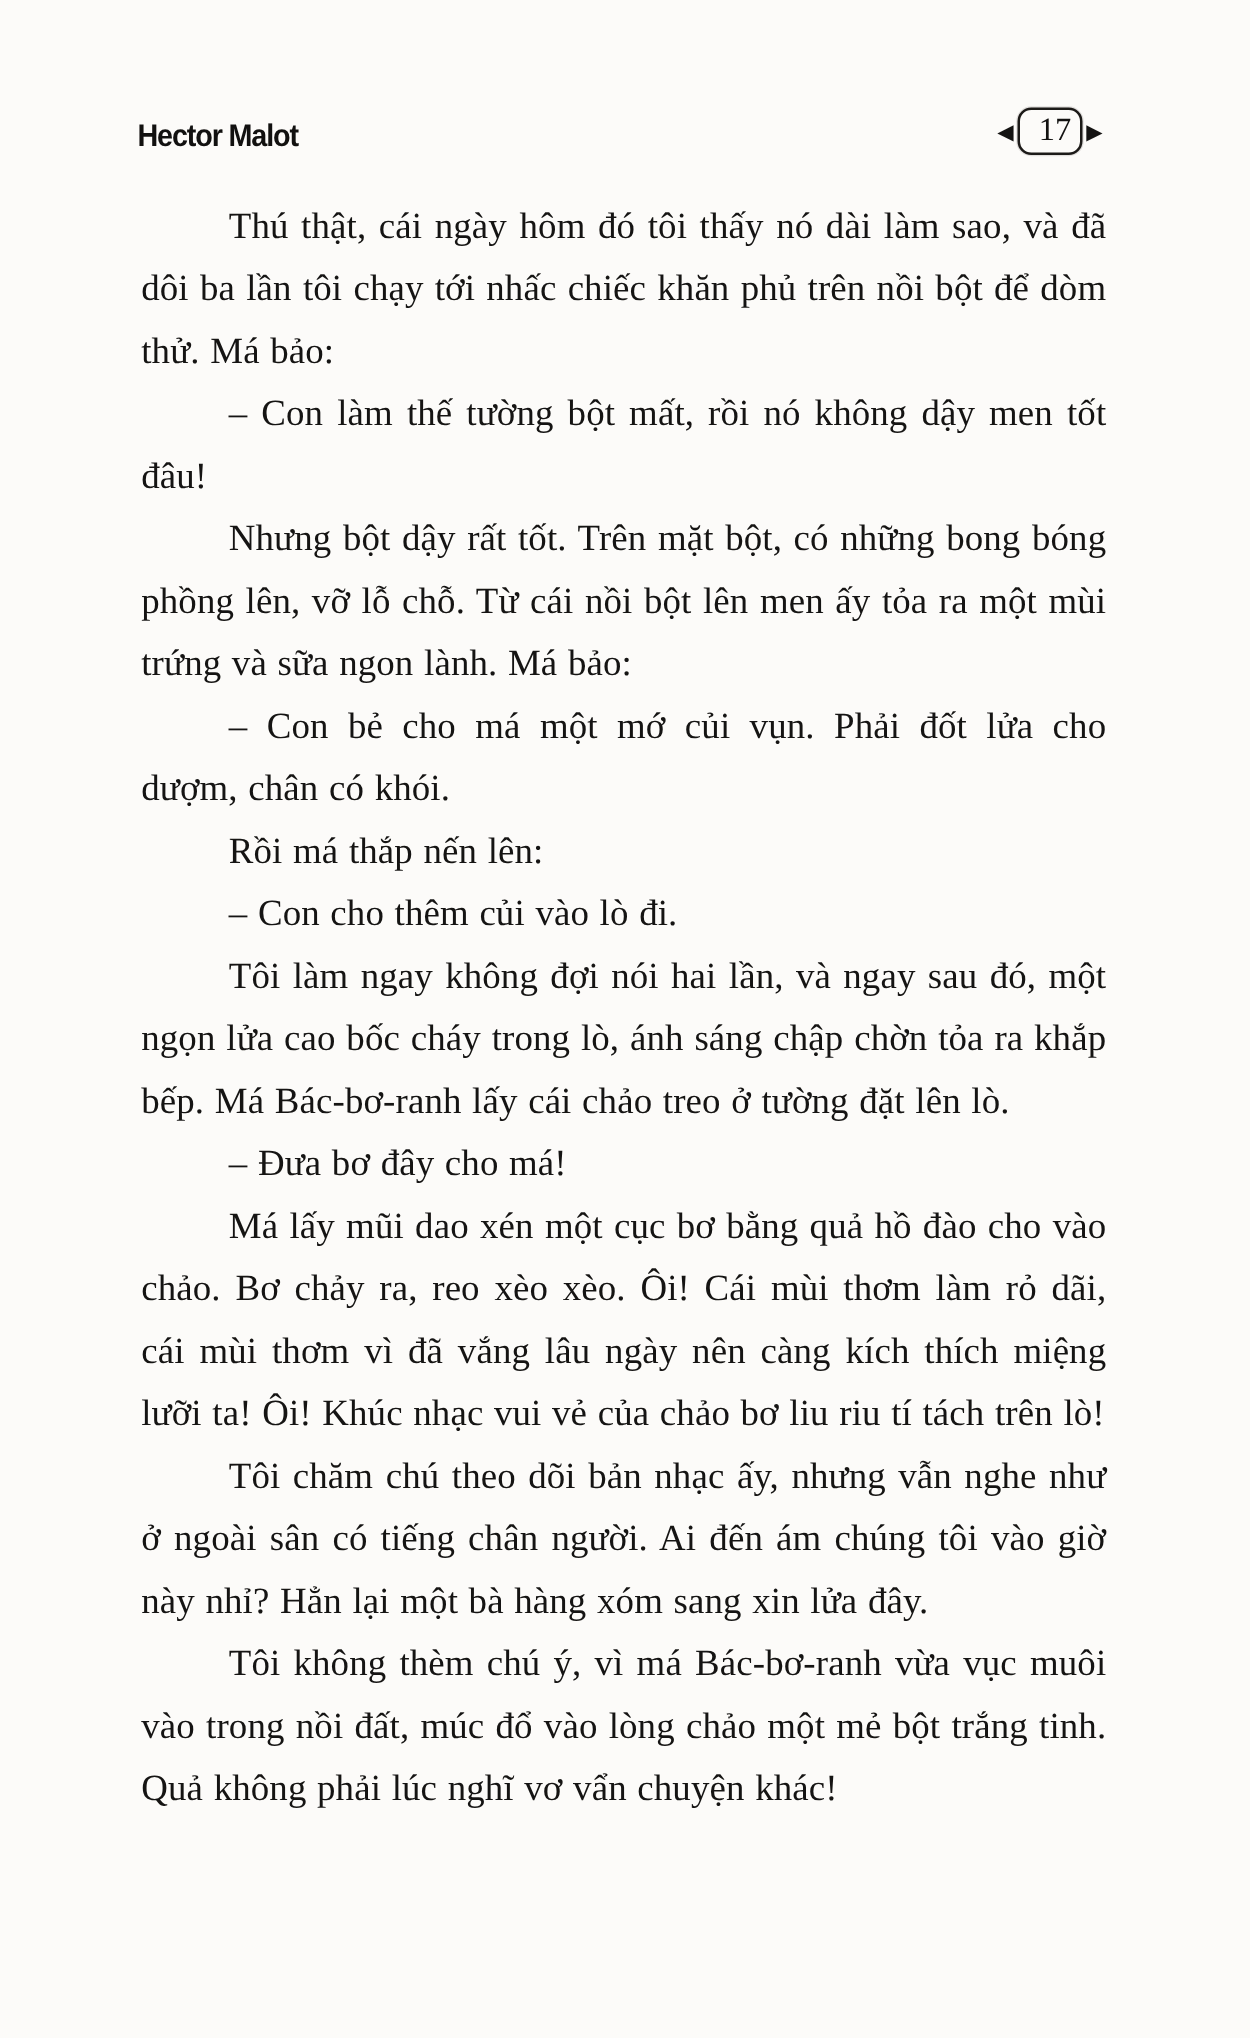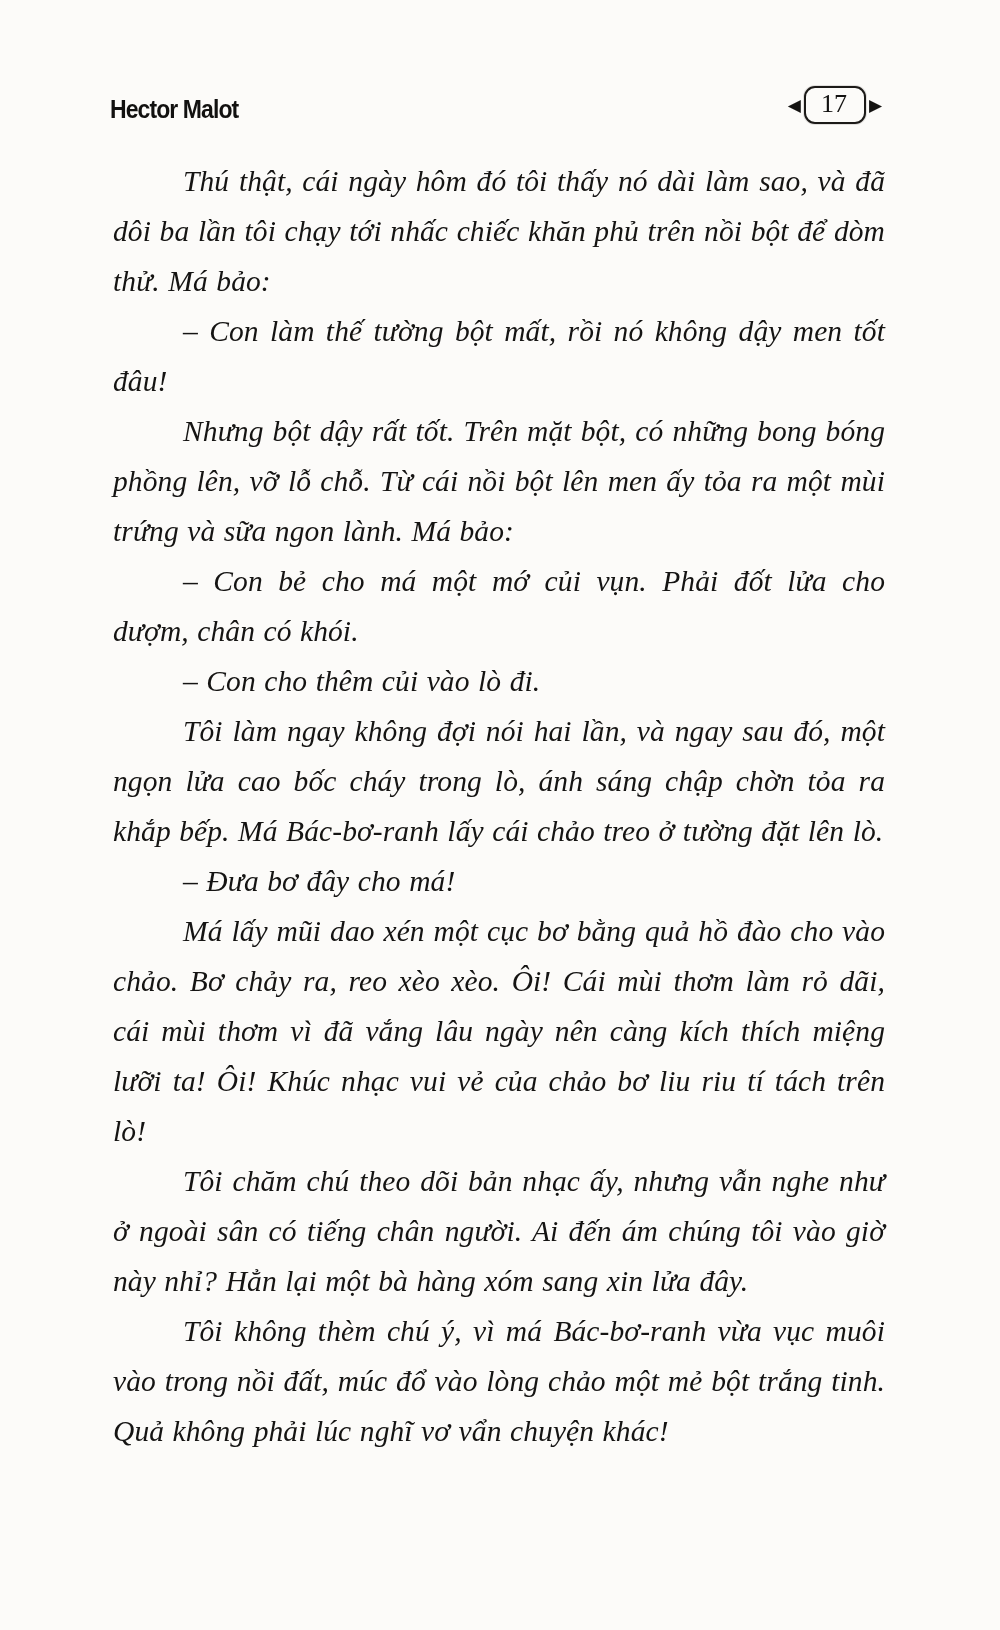--- a/index.html
+++ b/index.html
@@ -46,40 +46,39 @@
   }
   .nav-arrow {
     font-size: 17px;
     line-height: 1;
     color: #141312;
   }
   .page-num-box {
     border: 2.5px solid #1c1a18;
     border-radius: 11px;
     min-width: 40px;
-    padding: 1px 10px 3px 8px;
+    padding: 1px 0 3px 8px;
     text-align: center;
     font-family: "Liberation Serif", serif;
     font-size: 26px;
     color: #131211;
     background: #fcfbf9;
     box-shadow: 0 0 0 1px rgba(30,28,25,0.12);
   }
   
   .page-content {
     position: absolute;
     top: 156px;
     left: 113px;
     width: 772px;
     font-size: 29.5px;
     line-height: 50px;
     text-align: justify;
     letter-spacing: 0.1px;
     word-spacing: 1px;
-    font-style: italic;
   }
   .page-content p {
     margin: 0;
     text-indent: 70px;
   }
 </style>
 </head>
 <body>
 
 <div class="page">
@@ -92,20 +91,21 @@
       <span class="page-num-box">17</span>
       <span class="nav-arrow">▶</span>
     </div>
   </div>
 
   <div class="page-content">
     <p>Thú thật, cái ngày hôm đó tôi thấy nó dài làm sao, và đã dôi ba lần tôi chạy tới nhấc chiếc khăn phủ trên nồi bột để dòm thử. Má bảo:</p>
     <p>– Con làm thế tường bột mất, rồi nó không dậy men tốt đâu!</p>
     <p>Nhưng bột dậy rất tốt. Trên mặt bột, có những bong bóng phồng lên, vỡ lỗ chỗ. Từ cái nồi bột lên men ấy tỏa ra một mùi trứng và sữa ngon lành. Má bảo:</p>
     <p>– Con bẻ cho má một mớ củi vụn. Phải đốt lửa cho dượm, chân có khói.</p>
+    <p>Rồi má thắp nến lên:</p>
     <p>– Con cho thêm củi vào lò đi.</p>
     <p>Tôi làm ngay không đợi nói hai lần, và ngay sau đó, một ngọn lửa cao bốc cháy trong lò, ánh sáng chập chờn tỏa ra khắp bếp. Má Bác-bơ-ranh lấy cái chảo treo ở tường đặt lên lò.</p>
     <p>– Đưa bơ đây cho má!</p>
     <p>Má lấy mũi dao xén một cục bơ bằng quả hồ đào cho vào chảo. Bơ chảy ra, reo xèo xèo. Ôi! Cái mùi thơm làm rỏ dãi, cái mùi thơm vì đã vắng lâu ngày nên càng kích thích miệng lưỡi ta! Ôi! Khúc nhạc vui vẻ của chảo bơ liu riu tí tách trên lò!</p>
     <p>Tôi chăm chú theo dõi bản nhạc ấy, nhưng vẫn nghe như ở ngoài sân có tiếng chân người. Ai đến ám chúng tôi vào giờ này nhỉ? Hẳn lại một bà hàng xóm sang xin lửa đây.</p>
     <p>Tôi không thèm chú ý, vì má Bác-bơ-ranh vừa vục muôi vào trong nồi đất, múc đổ vào lòng chảo một mẻ bột trắng tinh. Quả không phải lúc nghĩ vơ vẩn chuyện khác!</p>
   </div>
 
 </div>
 

